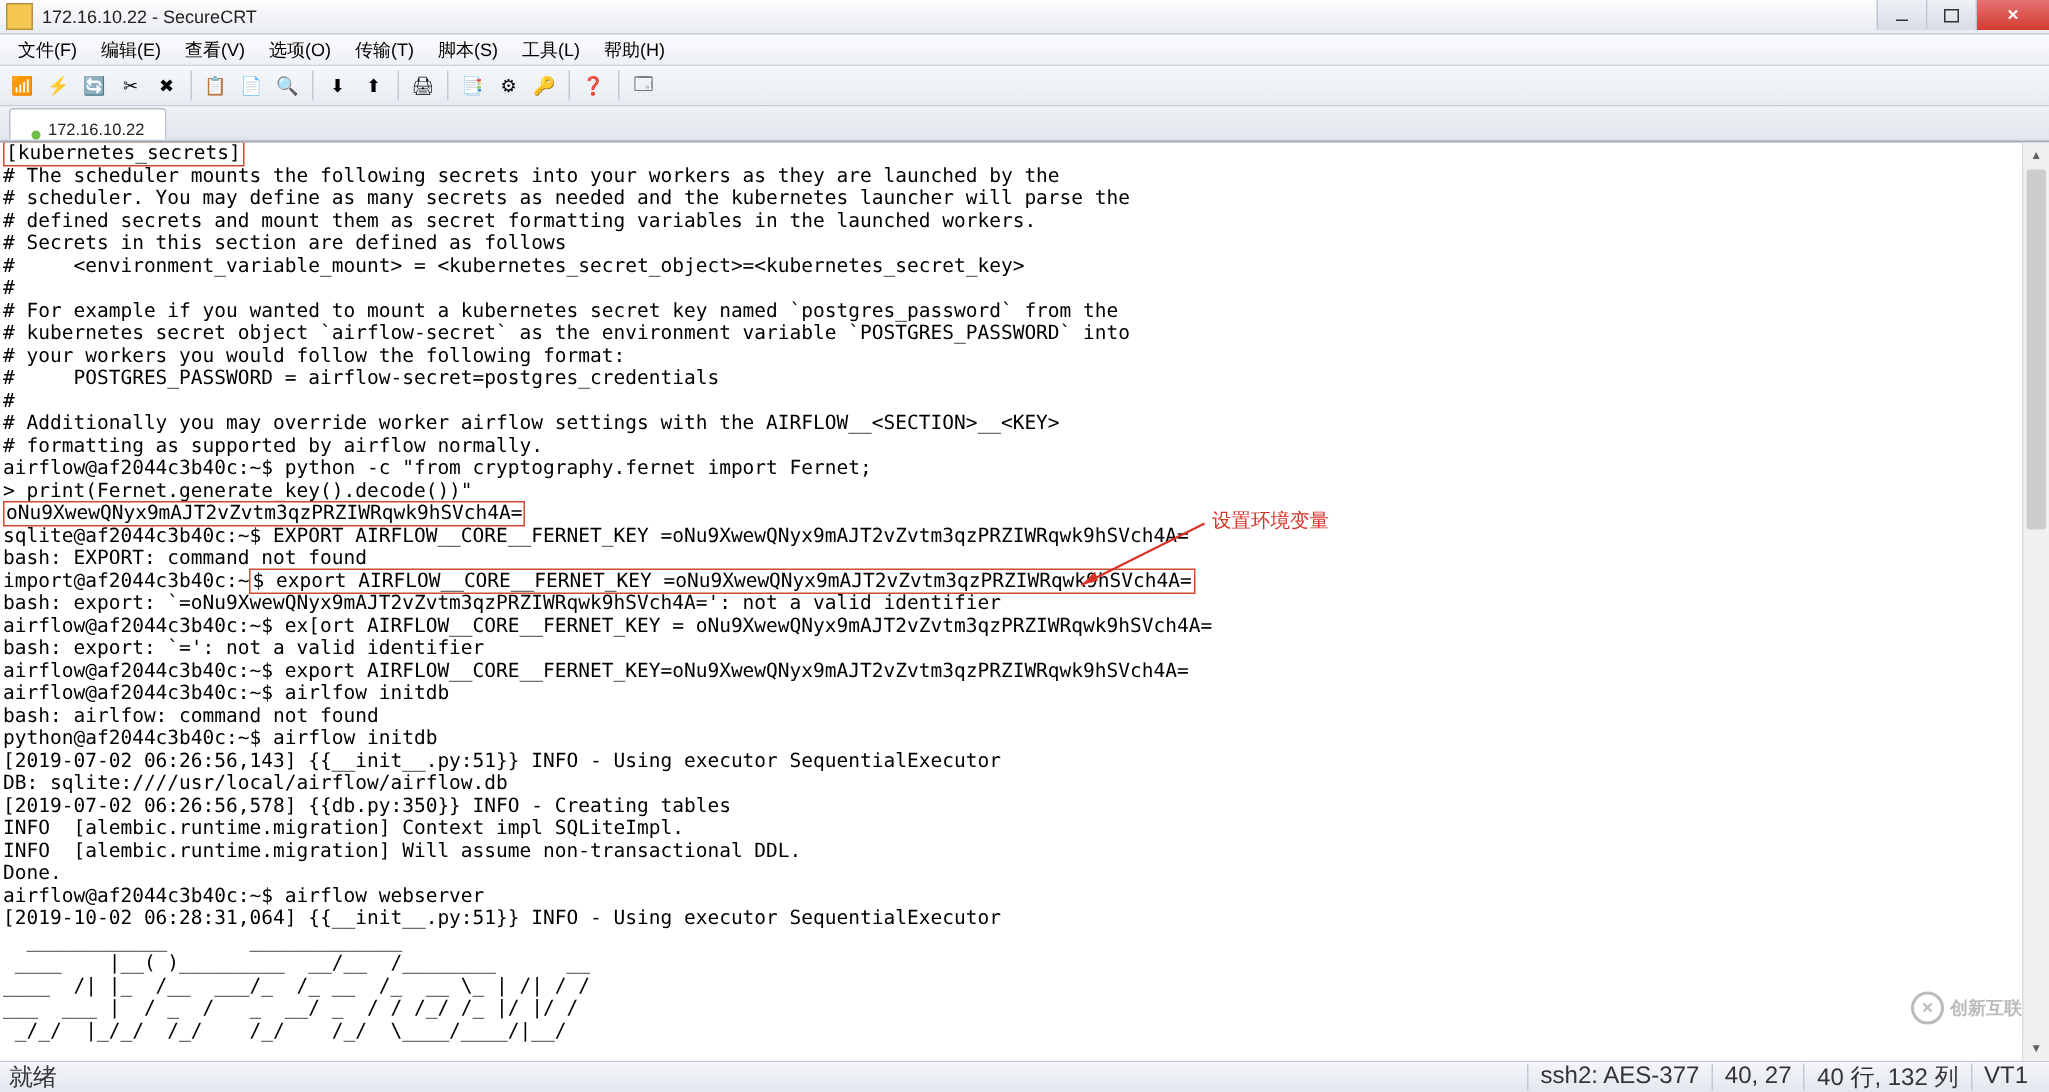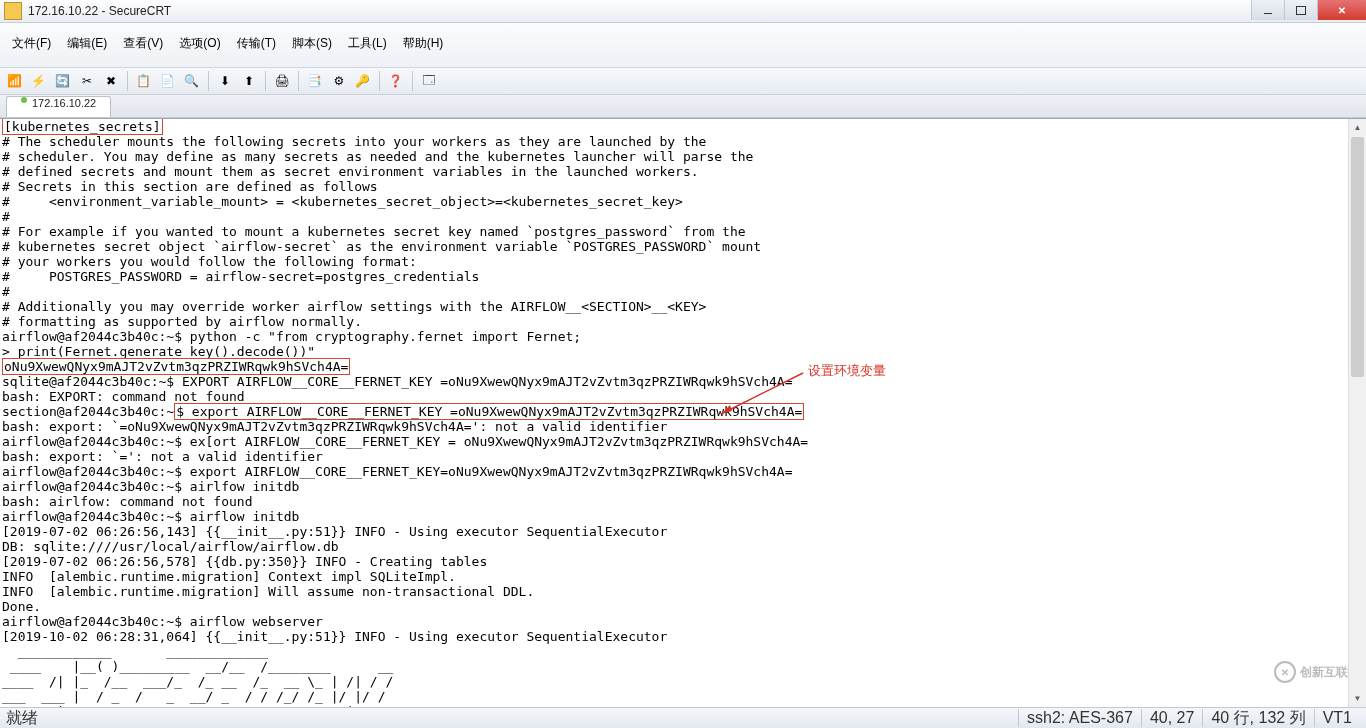--- a/index.html
+++ b/index.html
@@ -5,27 +5,27 @@
 html,body{margin:0;padding:0;height:100%;font-family:"Microsoft YaHei","SimSun",Tahoma,sans-serif;font-size:12px;background:#f0f0f0;color:#000;overflow:hidden}
 .window{width:1366px;height:728px;position:relative;background:#fff;display:flex;flex-direction:column}
 .titlebar{height:22px;background:linear-gradient(to bottom,#fdfdfe,#e9ecf1);display:flex;align-items:center;border-bottom:1px solid #c7cdd8;padding-left:4px;position:relative}
 .titlebar .appicon{width:16px;height:16px;background:#f5c851;border:1px solid #b8923a;margin-right:6px;display:inline-block}
 .titlebar .title{font-size:12px;color:#222}
 .winbtns{position:absolute;right:0;top:0;display:flex;height:20px}
 .winbtn{width:32px;height:20px;display:flex;align-items:center;justify-content:center;font-size:10px;color:#333;background:linear-gradient(to bottom,#eef2f7,#d7dde7);border-left:1px solid #c0c7d3}
 .winbtn.min::before{content:"";width:8px;border-bottom:1.5px solid #333;margin-top:6px}
 .winbtn.max::before{content:"";width:8px;height:7px;border:1.5px solid #333}
 .winbtn.close{background:linear-gradient(to bottom,#e57373,#d33b2f);color:#fff;width:48px;font-weight:bold}
-.menubar{height:20px;background:linear-gradient(to bottom,#fafbfd,#eef1f5);border-bottom:1px solid #d0d5dd;display:flex;align-items:flex-start;padding:12px 4px}
+.menubar{height:20px;background:linear-gradient(to bottom,#fafbfd,#eef1f5);border-bottom:1px solid #d0d5dd;display:flex;align-items:center;padding:0 4px}
 .menubar .mitem{padding:0 8px;cursor:default}
 .toolbar{height:26px;background:linear-gradient(to bottom,#f6f8fb,#e7ebf1);border-bottom:1px solid #c9cfd9;display:flex;align-items:center;padding:0 4px;gap:2px}
 .tbtn{width:20px;height:20px;display:inline-flex;align-items:center;justify-content:center;border:1px solid transparent;border-radius:2px}
 .tsep{width:1px;height:20px;background:#c3c9d3;margin:0 3px}
 .tabbar{height:22px;background:linear-gradient(to bottom,#eef1f5,#e1e5ec);border-bottom:1px solid #c3c9d3;display:flex;align-items:flex-end;padding-left:6px}
-.tab{height:20px;background:#fff;border:1px solid #b9c0cc;border-bottom:none;padding:0 14px;font-size:11px;display:flex;align-items:flex-start;color:#222;margin-right:2px;border-radius:3px 3px 0 0}
+.tab{height:20px;background:#fff;border:1px solid #b9c0cc;border-bottom:none;padding:0 14px;font-size:11px;display:flex;align-items:flex-end;color:#222;margin-right:2px;border-radius:3px 3px 0 0}
 .tab .dot{width:6px;height:6px;background:#6fbf46;border-radius:50%;margin-right:5px}
 .term{flex:1;background:#fff;overflow:hidden;position:relative;border-top:1px solid #a0a6b2}
 .termtext{font-family:"NSimSun","SimSun",Consolas,monospace;font-size:13px;line-height:15px;white-space:pre;color:#000;padding:0 2px;letter-spacing:0}
 .boxed{border:1px solid #d04a2f;padding:0 1px;margin:-1px 0}
 .annotation{position:absolute;color:#d83226;font-size:13px;font-family:Liberation Serif, serif}
 .arrow{position:absolute;pointer-events:none}
 .scrollbar{position:absolute;right:0;top:0;width:17px;height:100%;background:#f0f0f0;border-left:1px solid #dcdcdc}
 .scrollbar .up,.scrollbar .down{height:17px;background:#f0f0f0;display:flex;align-items:center;justify-content:center;font-size:8px;color:#606060}
 .scrollbar .down{position:absolute;bottom:0;width:100%}
 .scrollbar .thumb{position:absolute;left:2px;right:2px;top:18px;height:240px;background:#cdcdcd;border-radius:2px}
@@ -90,44 +90,44 @@
     <div class="tab">
       <span class="dot"></span>
       <span>172.16.10.22</span>
     </div>
   </div>
 
   <div class="term">
 <div class="termtext"><span class="boxed">[kubernetes_secrets]</span>
 <span># The scheduler mounts the following secrets into your workers as they are launched by the</span>
 <span># scheduler. You may define as many secrets as needed and the kubernetes launcher will parse the</span>
-<span># defined secrets and mount them as secret environment variables in the launched workers.</span>
+<span># defined secrets and mount them as secret formatting variables in the launched workers.</span>
 <span># Secrets in this section are defined as follows</span>
 <span>#     &lt;environment_variable_mount&gt; = &lt;kubernetes_secret_object&gt;=&lt;kubernetes_secret_key&gt;</span>
 <span>#</span>
 <span># For example if you wanted to mount a kubernetes secret key named `postgres_password` from the</span>
-<span># kubernetes secret object `airflow-secret` as the environment variable `POSTGRES_PASSWORD` mount</span>
+<span># kubernetes secret object `airflow-secret` as the environment variable `POSTGRES_PASSWORD` into</span>
 <span># your workers you would follow the following format:</span>
 <span>#     POSTGRES_PASSWORD = airflow-secret=postgres_credentials</span>
 <span>#</span>
 <span># Additionally you may override worker airflow settings with the AIRFLOW__&lt;SECTION&gt;__&lt;KEY&gt;</span>
 <span># formatting as supported by airflow normally.</span>
 <span>airflow@af2044c3b40c:~$ python -c "from cryptography.fernet import Fernet;</span>
 <span>&gt; print(Fernet.generate_key().decode())"</span>
 <span class="boxed">oNu9XwewQNyx9mAJT2vZvtm3qzPRZIWRqwk9hSVch4A=</span>
 <span>sqlite@af2044c3b40c:~$ EXPORT AIRFLOW__CORE__FERNET_KEY =oNu9XwewQNyx9mAJT2vZvtm3qzPRZIWRqwk9hSVch4A=</span>
 <span>bash: EXPORT: command not found</span>
-<span>section@af2044c3b40c:~</span><span class="boxed">$ export AIRFLOW__CORE__FERNET_KEY =oNu9XwewQNyx9mAJT2vZvtm3qzPRZIWRqwk9hSVch4A=</span>
+<span>import@af2044c3b40c:~</span><span class="boxed">$ export AIRFLOW__CORE__FERNET_KEY =oNu9XwewQNyx9mAJT2vZvtm3qzPRZIWRqwk9hSVch4A=</span>
 <span>bash: export: `=oNu9XwewQNyx9mAJT2vZvtm3qzPRZIWRqwk9hSVch4A=': not a valid identifier</span>
 <span>airflow@af2044c3b40c:~$ ex[ort AIRFLOW__CORE__FERNET_KEY = oNu9XwewQNyx9mAJT2vZvtm3qzPRZIWRqwk9hSVch4A=</span>
 <span>bash: export: `=': not a valid identifier</span>
 <span>airflow@af2044c3b40c:~$ export AIRFLOW__CORE__FERNET_KEY=oNu9XwewQNyx9mAJT2vZvtm3qzPRZIWRqwk9hSVch4A=</span>
 <span>airflow@af2044c3b40c:~$ airlfow initdb</span>
 <span>bash: airlfow: command not found</span>
-<span>airflow@af2044c3b40c:~$ airflow initdb</span>
+<span>python@af2044c3b40c:~$ airflow initdb</span>
 <span>[2019-07-02 06:26:56,143] {{__init__.py:51}} INFO - Using executor SequentialExecutor</span>
 <span>DB: sqlite:////usr/local/airflow/airflow.db</span>
 <span>[2019-07-02 06:26:56,578] {{db.py:350}} INFO - Creating tables</span>
 <span>INFO  [alembic.runtime.migration] Context impl SQLiteImpl.</span>
 <span>INFO  [alembic.runtime.migration] Will assume non-transactional DDL.</span>
 <span>Done.</span>
 <span>airflow@af2044c3b40c:~$ airflow webserver</span>
 <span>[2019-10-02 06:28:31,064] {{__init__.py:51}} INFO - Using executor SequentialExecutor</span>
 <span>  ____________       _____________</span>
 <span> ____    |__( )_________  __/__  /________      __</span>
@@ -150,18 +150,18 @@
 
     <div class="watermark">
       <span class="logo">✕</span>
       <span>创新互联</span>
     </div>
   </div>
 
   <div class="statusbar">
     <span>就绪</span>
     <span class="spacer"></span>
-    <span class="cell">ssh2: AES-367</span>
+    <span class="cell">ssh2: AES-377</span>
     <span class="cell">40,  27</span>
     <span class="cell">40 行, 132 列</span>
     <span class="cell">VT1</span>
   </div>
 </div>
 
 </body></html>

